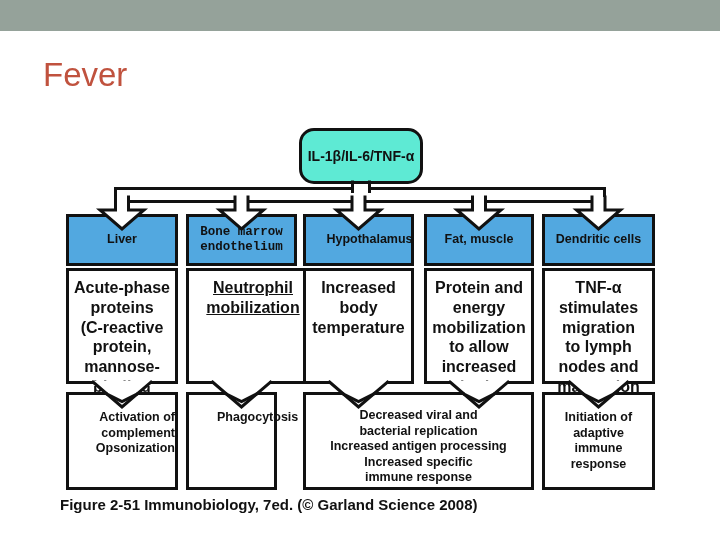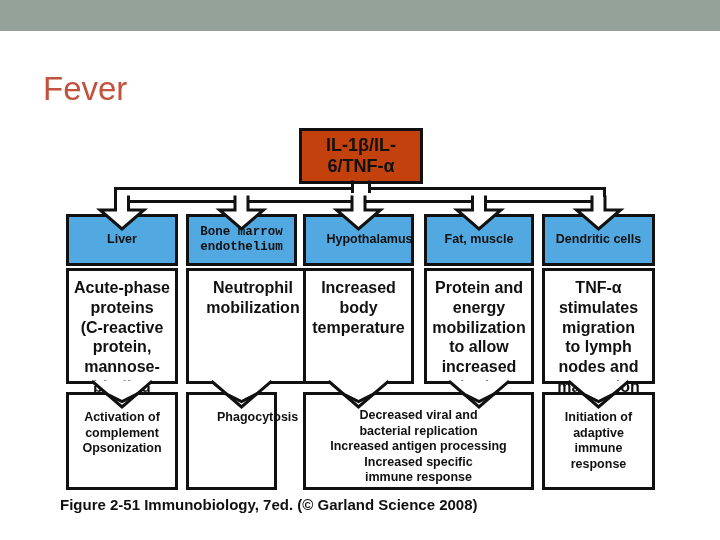--- a/index.html
+++ b/index.html
@@ -8,34 +8,35 @@
     width:720px;height:540px;
     background:#ffffff;
     overflow:hidden;
     font-family:"Liberation Sans", sans-serif;
   }
   .topbar{
     position:absolute;left:0;top:0;width:720px;height:31px;
     background:#95A29A;
   }
   .title{
-    position:absolute;left:43px;top:70px;margin:0;
+    position:absolute;left:43px;top:56px;margin:0;
     font-size:33px;font-weight:400;color:#C0523E;
     font-family:"Liberation Sans", sans-serif;
   }
   .box{
     position:absolute;box-sizing:border-box;
     border:3px solid #111111;background:#ffffff;
     text-align:center;color:#111111;font-weight:bold;
     white-space:pre-line;
   }
   .src{
-    background:#c2410c;
+    background:#5eead4;
     display:flex;align-items:center;justify-content:center;
-    font-size:18px;
+    font-size:14px;
+    border-radius:15px;
   }
   .hdr{
     background:#52A8E0;
     display:flex;align-items:center;justify-content:center;
     font-size:12.5px;line-height:1.22;
   }
   .eff{
     font-size:16px;line-height:1.24;padding-top:7px;
   }
   .out{
@@ -69,40 +70,40 @@
     <div class="box hdr" style="left:303px;top:214px;width:111px;height:52px;padding-left:22px;">Hypothalamus</div>
     <div class="box hdr" style="left:424px;top:214px;width:110px;height:52px;">Fat, muscle</div>
     <div class="box hdr" style="left:542px;top:214px;width:113px;height:52px;">Dendritic cells</div>
 
     <div class="box eff" style="left:66px;top:268px;width:112px;height:116px;">Acute-phase
 proteins
 (C-reactive
 protein,
 mannose-
 binding lectin)</div>
-    <div class="box eff" style="left:186px;top:268px;width:134px;height:116px;">Neutrophil
+    <div class="box eff" style="left:186px;top:268px;width:134px;height:116px;text-decoration:underline;">Neutrophil
 mobilization</div>
     <div class="box eff" style="left:303px;top:268px;width:111px;height:116px;">Increased
 body
 temperature</div>
     <div class="box eff" style="left:424px;top:268px;width:110px;height:116px;">Protein and
 energy
 mobilization
 to allow
 increased
 body
 temperature</div>
     <div class="box eff" style="left:542px;top:268px;width:113px;height:116px;">TNF-α
 stimulates
 migration
 to lymph
 nodes and
 maturation</div>
 
-    <div class="box out" style="left:66px;top:392px;width:112px;height:98px;">Activation of
+    <div class="box out" style="left:66px;top:392px;width:112px;height:98px;text-align:right;">Activation of
 complement
 Opsonization</div>
     <div class="box out" style="left:186px;top:392px;width:91px;height:98px;padding-left:28px;">Phagocytosis</div>
     <div class="box out" style="left:303px;top:392px;width:231px;height:98px;padding-top:13px;">Decreased viral and
 bacterial replication
 Increased antigen processing
 Increased specific
 immune response</div>
     <div class="box out" style="left:542px;top:392px;width:113px;height:98px;text-align:center;">Initiation of
 adaptive

